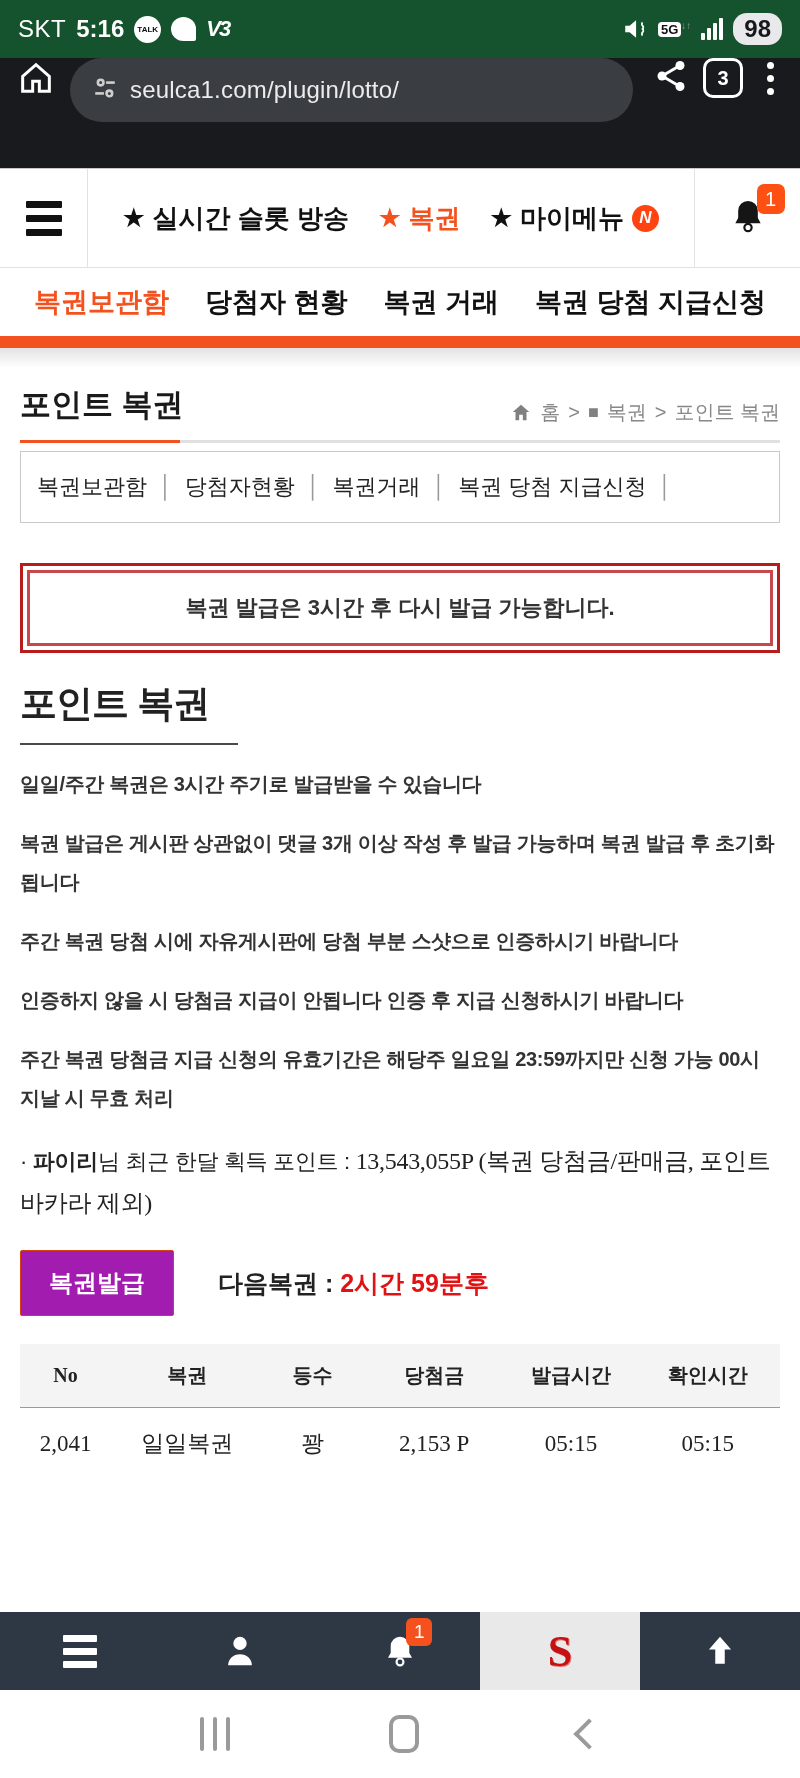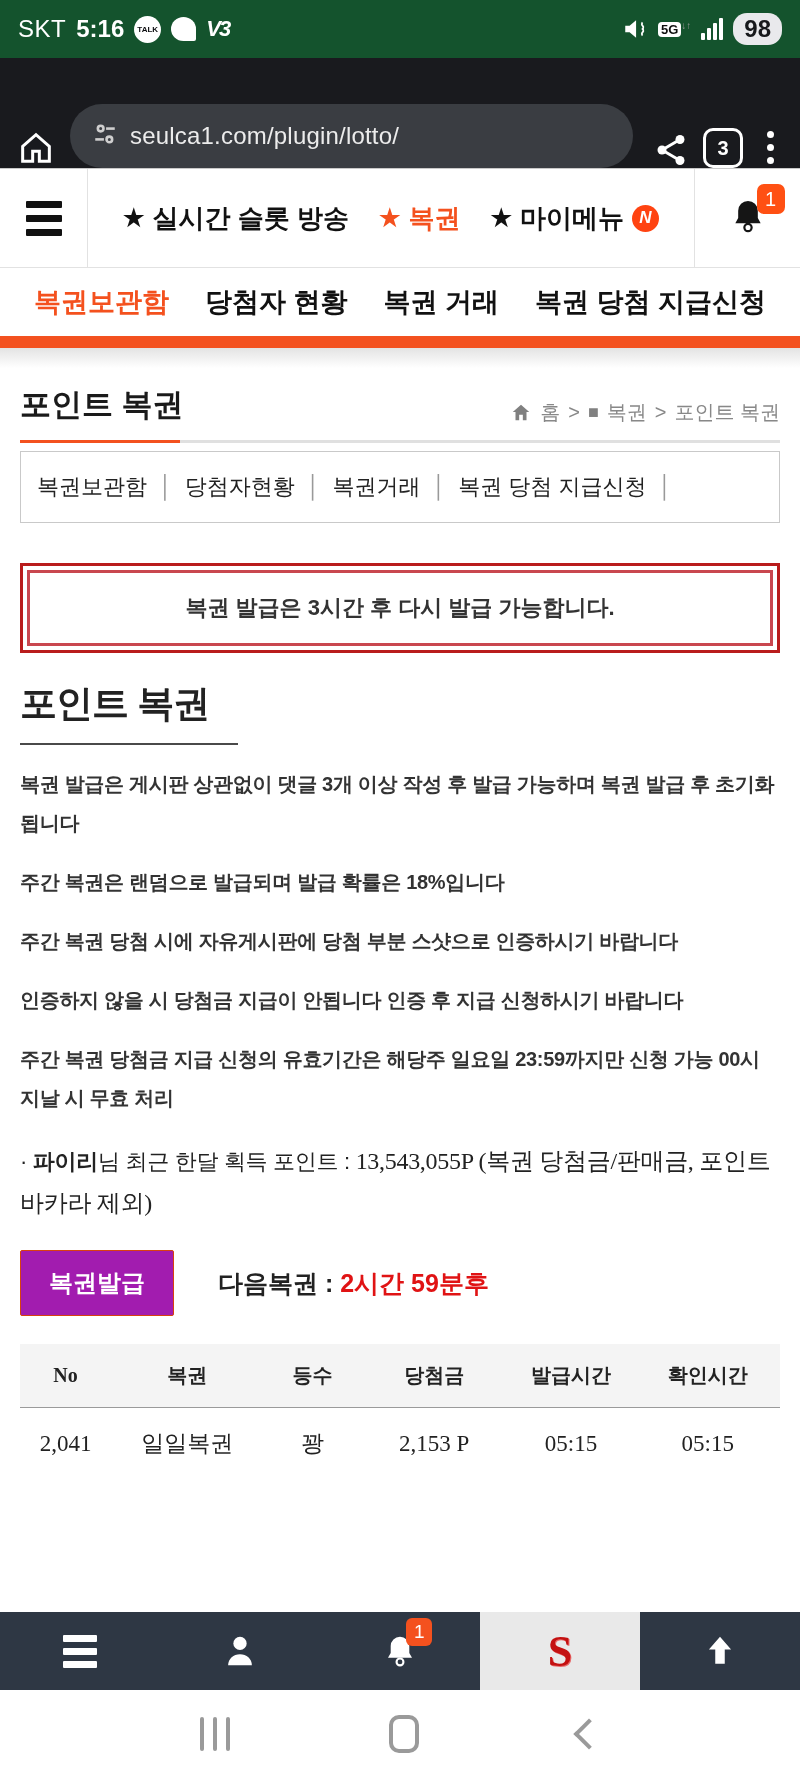--- a/index.html
+++ b/index.html
@@ -18,21 +18,21 @@
   .v3-icon { font-size:22px; font-weight:700; font-style:italic; letter-spacing:-2px; }
   .mute-icon svg { display:block; }
   .net5g { display:flex; flex-direction:row; align-items:flex-start; line-height:1; }
   .net5g .box { background:#fff; color:#111; font-size:13px; font-weight:700; border-radius:4px; padding:1px 3px; }
   .net5g .arrows { color:#9a9a9a; font-size:10px; margin-top:-1px; }
   .signal-bars { display:flex; align-items:flex-end; gap:2px; height:22px; }
   .signal-bars i { width:4px; background:#fff; border-radius:1px; }
   .battery-pill { background:#e9e9ec; color:#17181b; border-radius:14px; font-size:24px; font-weight:700; padding:2px 11px; }
 
   
-  .browser-bar { height:110px; background:#191a1e; display:flex; align-items:flex-end; padding:0 16px; gap:14px; flex:0 0 auto; }
+  .browser-bar { height:110px; background:#191a1e; display:flex; align-items:flex-start; padding:0 16px; gap:14px; flex:0 0 auto; }
   .home-btn { color:#fff; display:flex; }
   .url-pill { flex:1; height:64px; background:#3a3d42; border-radius:32px; display:flex; align-items:center; padding:0 22px; gap:12px; color:#e6e6e6; }
   .url-text { font-size:24px; color:#ececec; letter-spacing:0.2px; white-space:nowrap; overflow:hidden; }
   .share-btn { color:#fff; display:flex; margin-left:6px; }
   .tab-btn { width:40px; height:40px; border:3px solid #fff; border-radius:10px; color:#fff; font-size:20px; font-weight:700; display:flex; align-items:center; justify-content:center; }
   .kebab-btn { display:flex; flex-direction:column; gap:6px; padding:4px 10px; }
   .kebab-btn i { width:7px; height:7px; border-radius:50%; background:#fff; }
 
   
   .site-header { height:100px; background:#fff; border-top:1px solid #c9c9c9; border-bottom:1px solid #e2e2e2; display:flex; align-items:stretch; flex:0 0 auto; }
@@ -251,22 +251,22 @@
     </div>
 
     <div class="alert-box">
       <div class="alert-inner">복권 발급은 3시간 후 다시 발급 가능합니다.</div>
     </div>
 
     <div class="section-title">포인트 복권</div>
     <div class="section-underline"></div>
 
     <div class="rules">
+      <p>일일/주간 복권은 3시간 주기로 발급받을 수 있습니다</p>
       <p>복권 발급은 게시판 상관없이 댓글 3개 이상 작성 후 발급 가능하며 복권 발급 후 초기화됩니다</p>
-      <p>주간 복권은 랜덤으로 발급되며 발급 확률은 18%입니다</p>
       <p>주간 복권 당첨 시에 자유게시판에 당첨 부분 스샷으로 인증하시기 바랍니다</p>
       <p>인증하지 않을 시 당첨금 지급이 안됩니다 인증 후 지급 신청하시기 바랍니다</p>
       <p>주간 복권 당첨금 지급 신청의 유효기간은 해당주 일요일 23:59까지만 신청 가능 00시 지날 시 무효 처리</p>
     </div>
 
     <div class="member-note">
       <span>· </span><span class="name">파이리</span><span>님 최근 한달 획득 포인트 : </span><span class="value">13,543,055P (복권 당첨금/판매금, 포인트 바카라 제외)</span>
     </div>
 
     <div class="issue-row">

